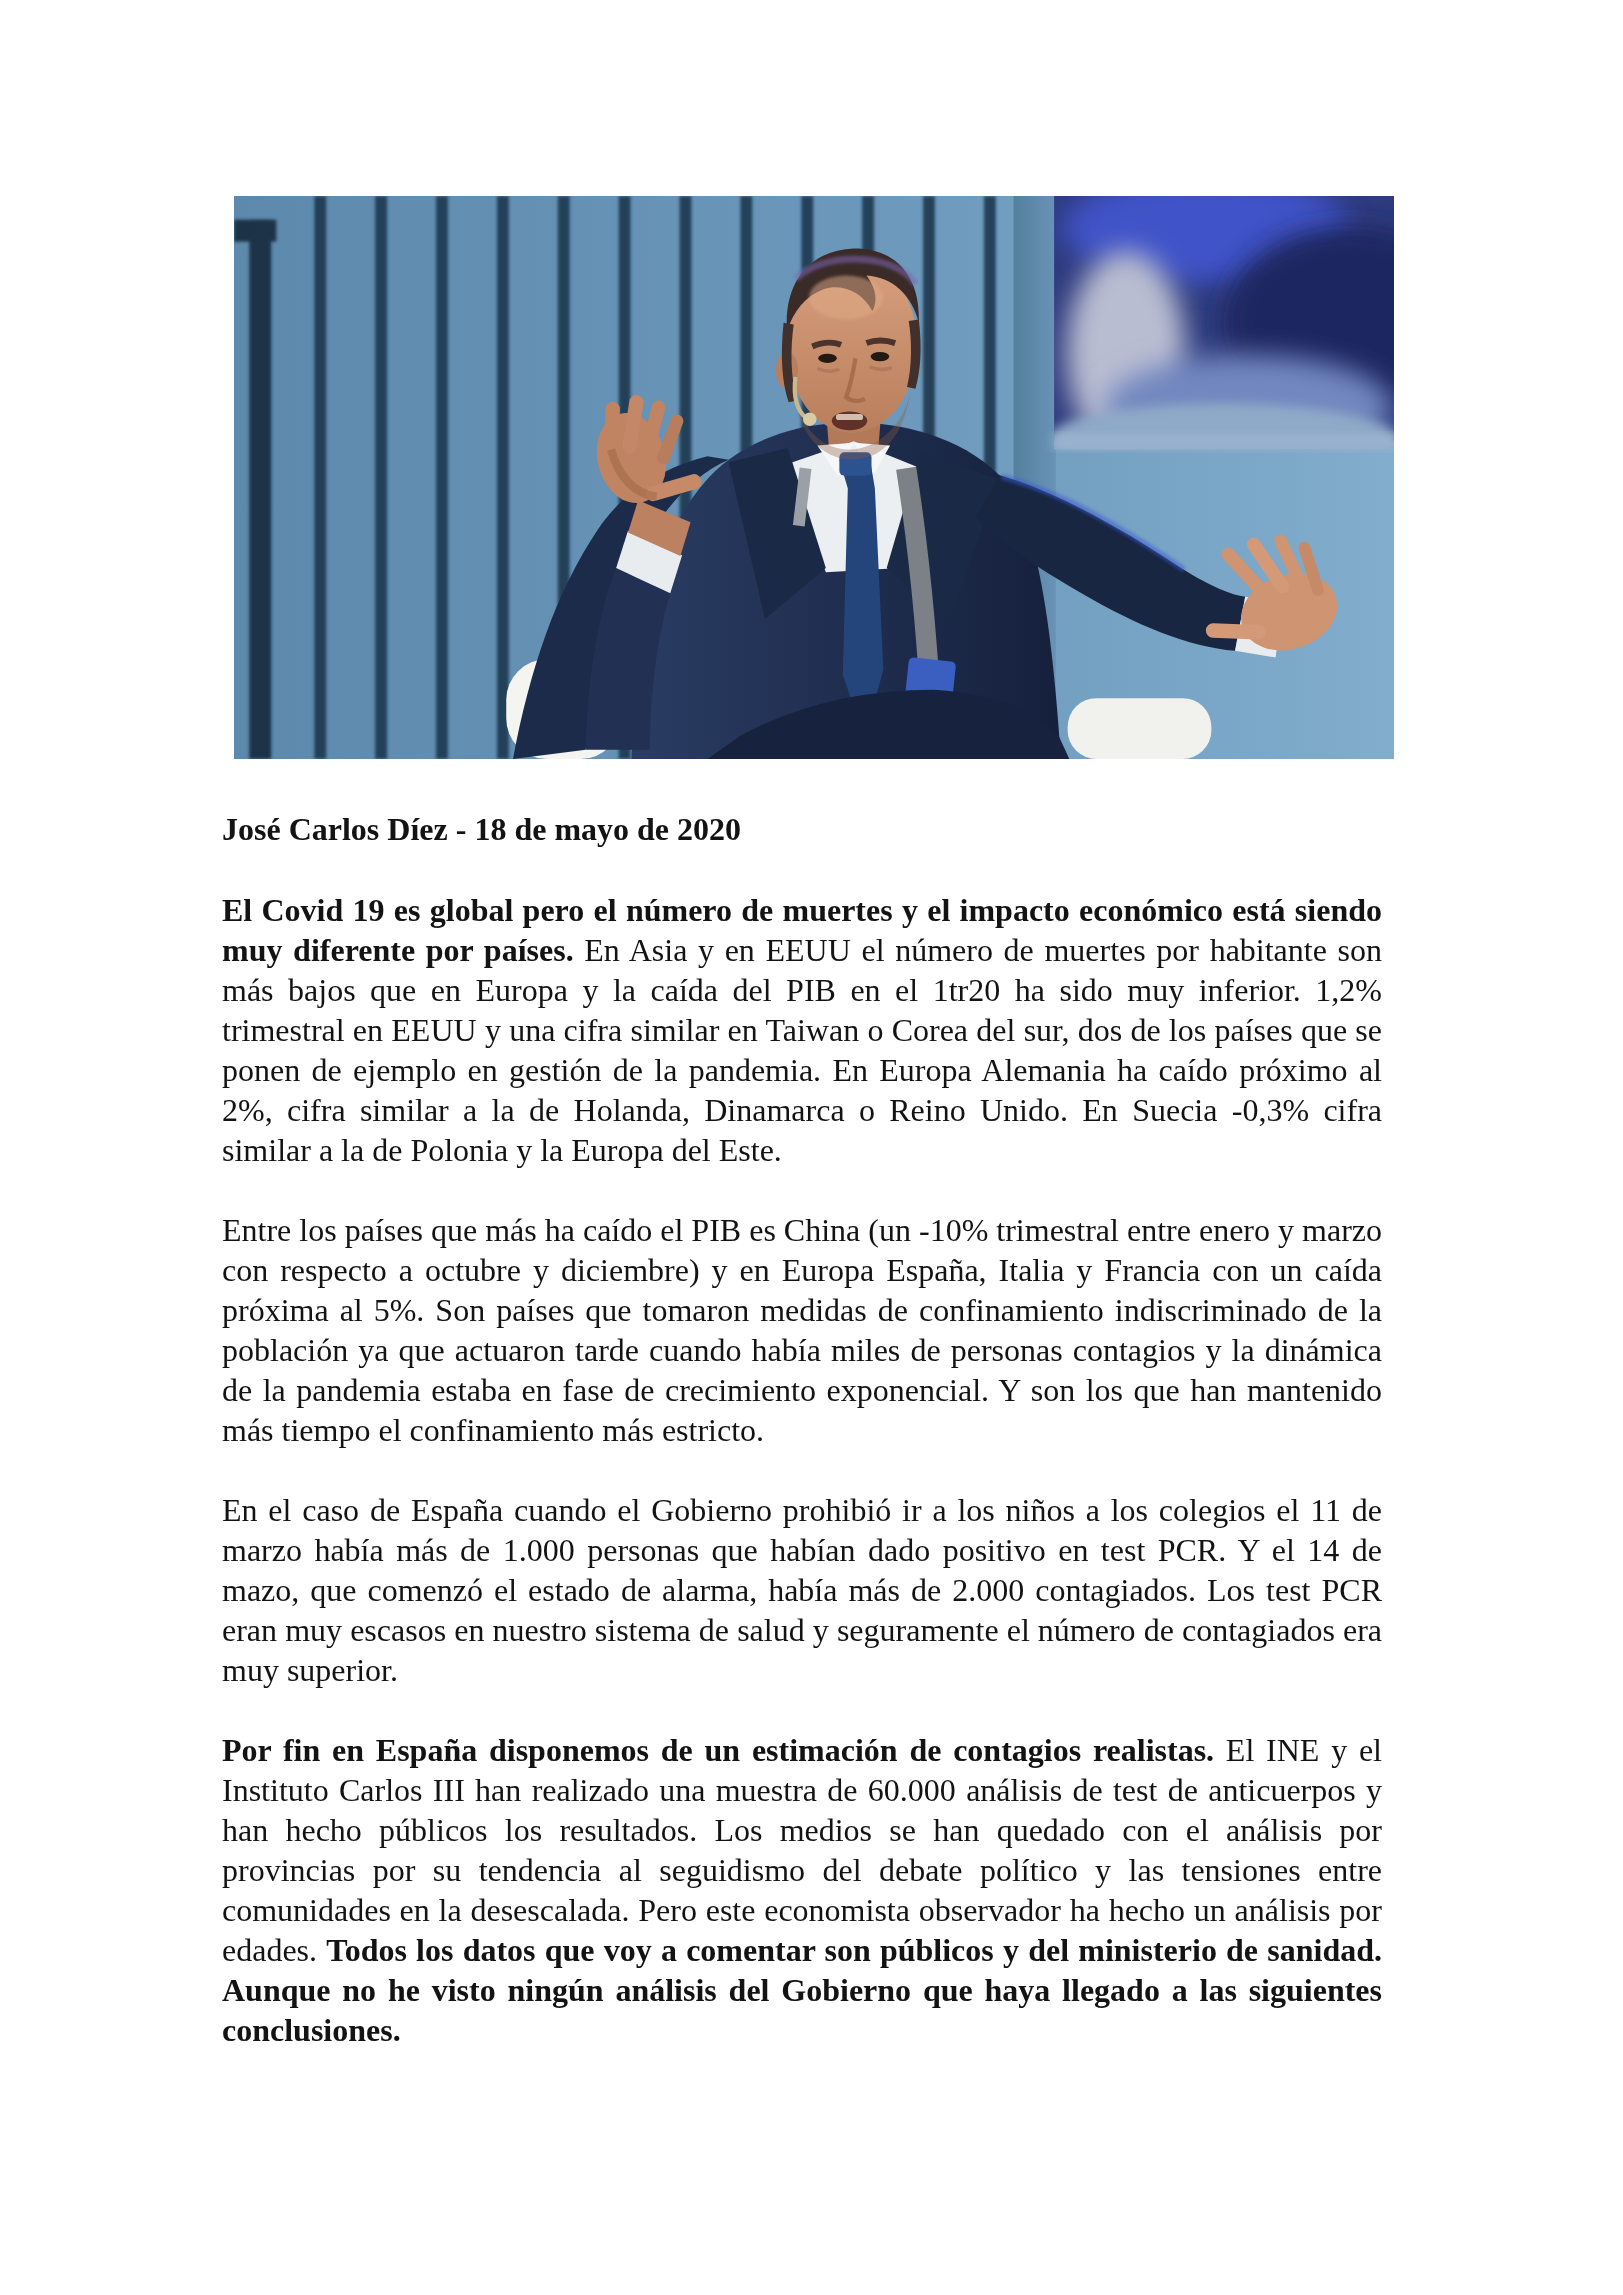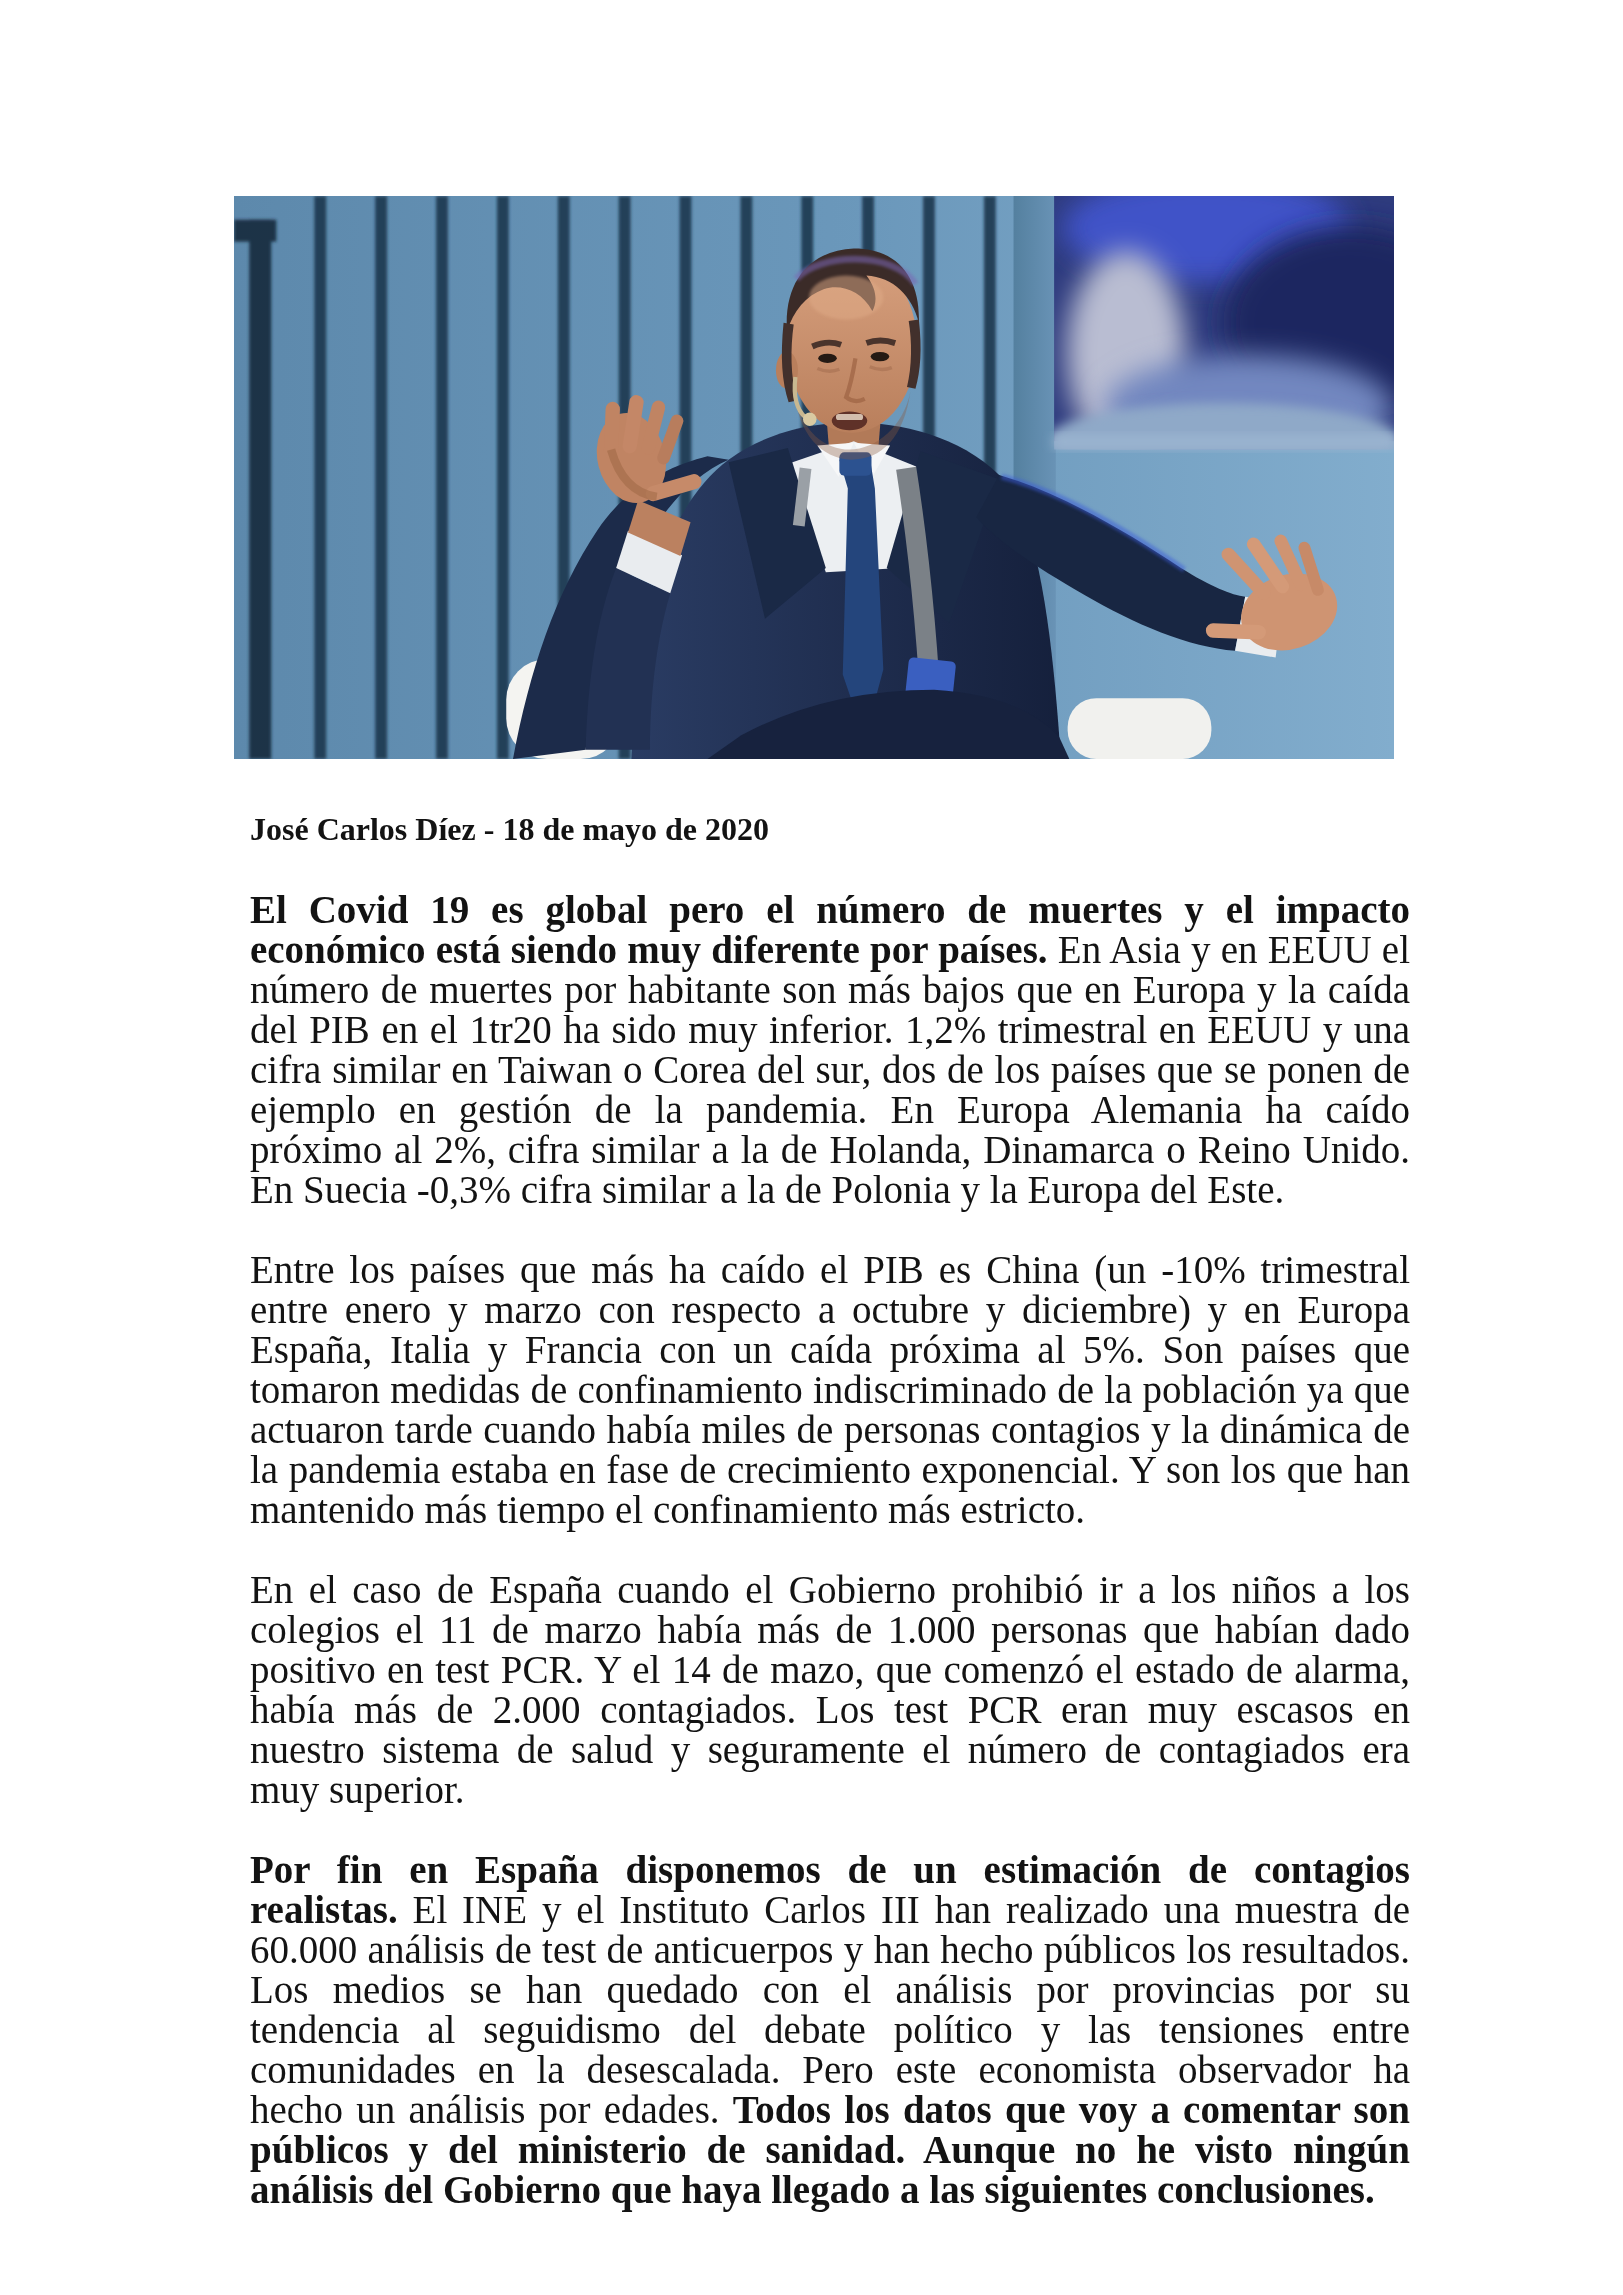--- a/index.html
+++ b/index.html
@@ -16,34 +16,34 @@
     left: 234px;
     top: 196px;
     width: 1160px;
     height: 563px;
     margin: 0;
     overflow: hidden;
   }
   .photo svg { display: block; width: 100%; height: 100%; }
   .doc {
     position: absolute;
-    left: 250px;
+    left: 222px;
     top: 809px;
     width: 1160px;
     color: #131313;
   }
   .byline {
     font-size: 32px;
     line-height: 40px;
     font-weight: bold;
     margin: 0 0 41px 0;
     text-align: left;
   }
   .para {
-    font-size: 39px;
+    font-size: 32px;
     line-height: 40px;
     margin: 0 0 40px 0;
     text-align: justify;
     text-justify: inter-word;
   }
   .para strong { font-weight: bold; }
 </style>
 </head>
 <body>
 

